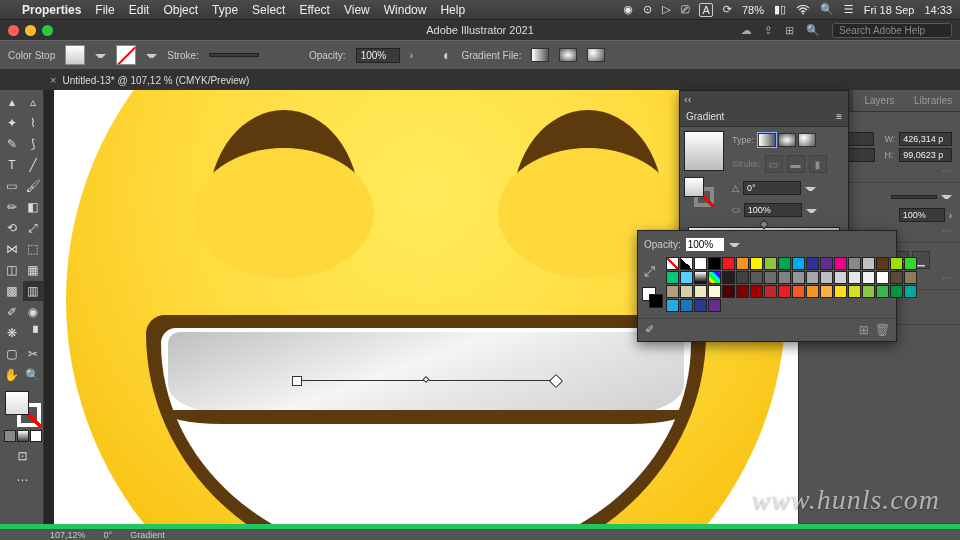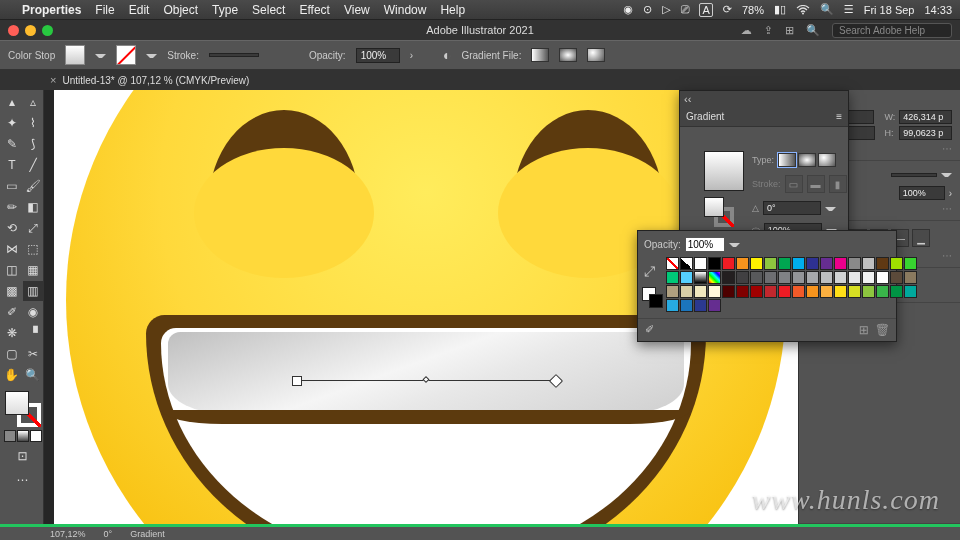--- a/index.html
+++ b/index.html
@@ -65,21 +65,21 @@
   .psec{padding:6px 8px;border-bottom:1px solid #444;}
   .psec .hdr{color:#888;font-size:9px;margin-bottom:4px;}
   .frow{display:flex;align-items:center;gap:4px;margin:2px 0;}
   .frow label{color:#aaa;width:12px;font-size:9px;}
   .small-input{background:#3a3a3a;border:1px solid #222;color:#eee;padding:1px 3px;font-size:9px;width:58px;}
   .icnbtn{width:18px;height:18px;background:#4a4a4a;border:1px solid #333;display:inline-flex;align-items:center;justify-content:center;color:#ccc;font-size:10px;cursor:pointer;}
   .qa-btn{flex:1;background:#4a4a4a;border:1px solid #333;padding:3px;text-align:center;color:#ddd;cursor:pointer;font-size:10px;}
   
   .float-panel{position:absolute;background:#535353;border:1px solid #222;box-shadow:0 4px 12px rgba(0,0,0,0.5);}
   .fp-title{height:20px;display:flex;align-items:center;padding:0 6px;background:#434343;color:#ddd;font-size:10px;justify-content:space-between;border-bottom:1px solid #333;}
-  .grad-body{padding:24px;display:flex;gap:8px;}
+  .grad-body{padding:4px;display:flex;gap:8px;}
   .grad-preview{width:40px;height:40px;background:linear-gradient(#fff,#bbb);border:1px solid #222;}
   .grad-ctrl{flex:1;display:flex;flex-direction:column;gap:4px;font-size:9px;color:#aaa;}
   .type-btns{display:flex;gap:2px;}
   .type-btn{width:18px;height:14px;border:1px solid #333;cursor:pointer;}
   .type-btn.lin{background:linear-gradient(90deg,#fff,#555);}
   .type-btn.rad{background:radial-gradient(#fff,#555);}
   .type-btn.ff{background:radial-gradient(circle at 30% 30%,#fff,#555);}
   .grad-slider{margin:4px 8px 8px;height:14px;background:linear-gradient(90deg,#fff,#bfbfbf);border:1px solid #222;position:relative;}
   .gstop{position:absolute;bottom:-7px;width:8px;height:8px;border:1px solid #222;background:#fff;border-radius:50%;}
   .gstop.sel{background:#5aa9ff;}
@@ -92,21 +92,21 @@
   .op-row{display:flex;align-items:center;gap:4px;font-size:10px;color:#ccc;margin-bottom:5px;}
   .op-row input{width:40px;background:#fff;color:#000;border:1px solid #555;font-size:10px;padding:1px 2px;}
   .sw-grid{display:grid;grid-template-columns:repeat(18,13px);grid-auto-rows:13px;gap:1px;margin-left:22px;}
   .sw{border:1px solid #222;cursor:pointer;}
   .sw.none{background:#fff;position:relative;}
   .sw.none::after{content:"";position:absolute;inset:0;background:linear-gradient(to top right,transparent 44%,red 44%,red 56%,transparent 56%);}
   .sw.reg{background:linear-gradient(45deg,#000 50%,#fff 50%);}
   .eyedrop{position:absolute;left:6px;top:32px;color:#ccc;font-size:14px;}
   .sw-foot{display:flex;justify-content:flex-end;gap:6px;padding:4px 6px;border-top:1px solid #444;color:#999;font-size:12px;}
   
-  .status{position:absolute;bottom:0;left:0;right:0;height:16px;background:#535353;border-top:3px solid #22c55e;display:flex;align-items:center;padding:0 50px;font-size:9px;color:#ccc;gap:18px;}
+  .status{position:absolute;bottom:0;left:0;right:0;height:16px;background:#535353;border-top:5px solid #22c55e;display:flex;align-items:center;padding:0 50px;font-size:9px;color:#ccc;gap:18px;}
   .watermark{position:absolute;right:20px;bottom:24px;font-size:28px;color:rgba(255,255,255,0.6);font-family:Georgia,serif;font-style:italic;letter-spacing:1px;pointer-events:none;text-shadow:0 1px 2px rgba(0,0,0,0.4);}
   svg{display:block;}
 </style>
 </head>
 <body>
 
 <div class="mac-bar">
   <span class="apple"></span>
   <b>Properties</b>
   <span>File</span>
@@ -384,20 +384,25 @@
       <span>◫</span>
       <span>◉</span>
       <span>▩</span>
       <span>☰</span>
       <span>⇲</span>
       <span>▢</span>
     </div>
   </div>
 
   <div class="right-panels">
+    <div class="panel-tabs">
+      <div class="ptab active">Properties</div>
+      <div class="ptab">Layers</div>
+      <div class="ptab">Libraries</div>
+    </div>
     <div class="psec">
       <div class="hdr">Color Stop</div>
       <div class="frow">
           <label>X:</label>
           <span class="small-input">,3167</span>
         <label style="margin-left:6px;">W:</label>
           <span class="small-input">426,314 p</span>
         </div>
       <div class="frow">
           <label>Y:</label>

